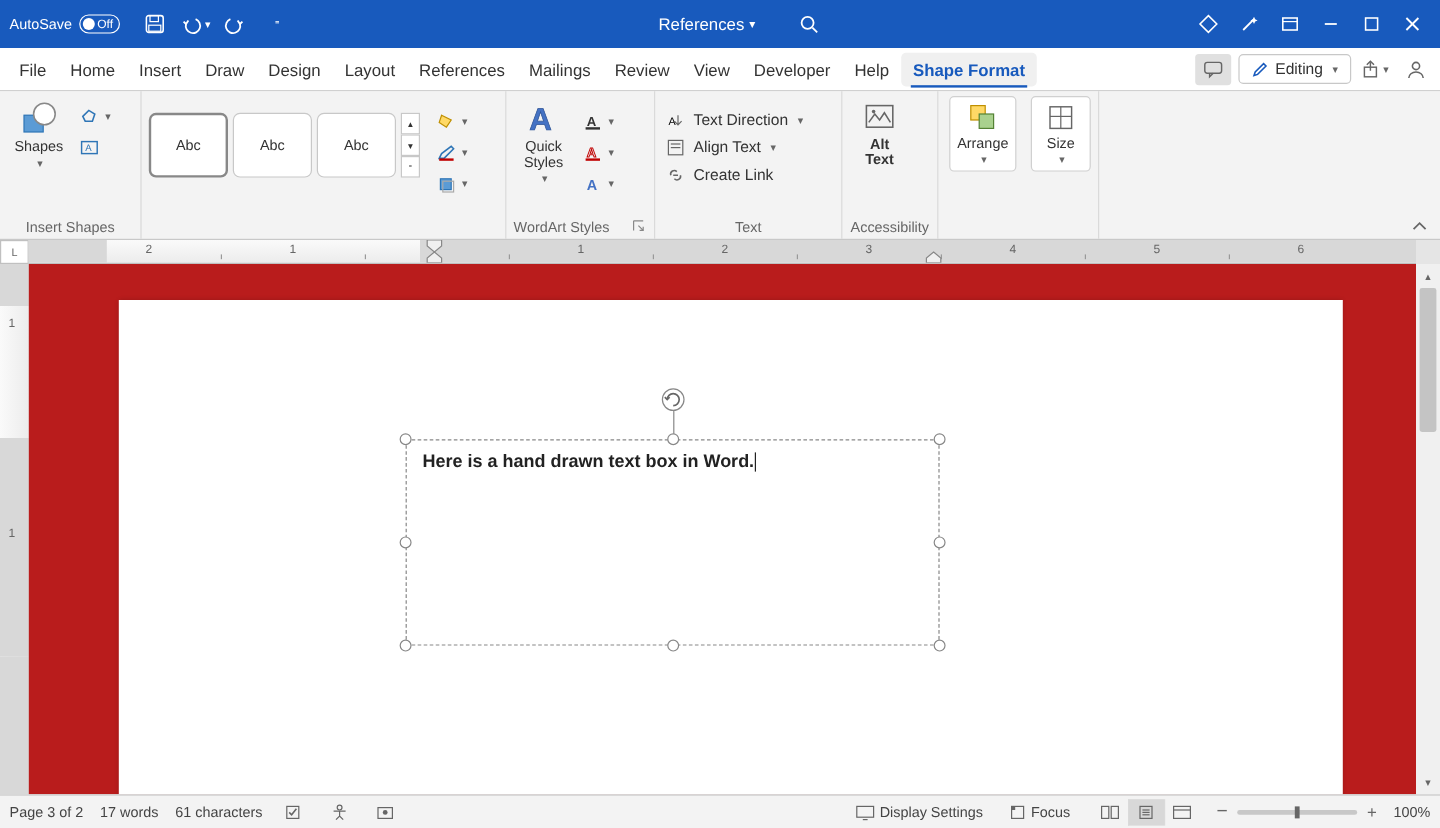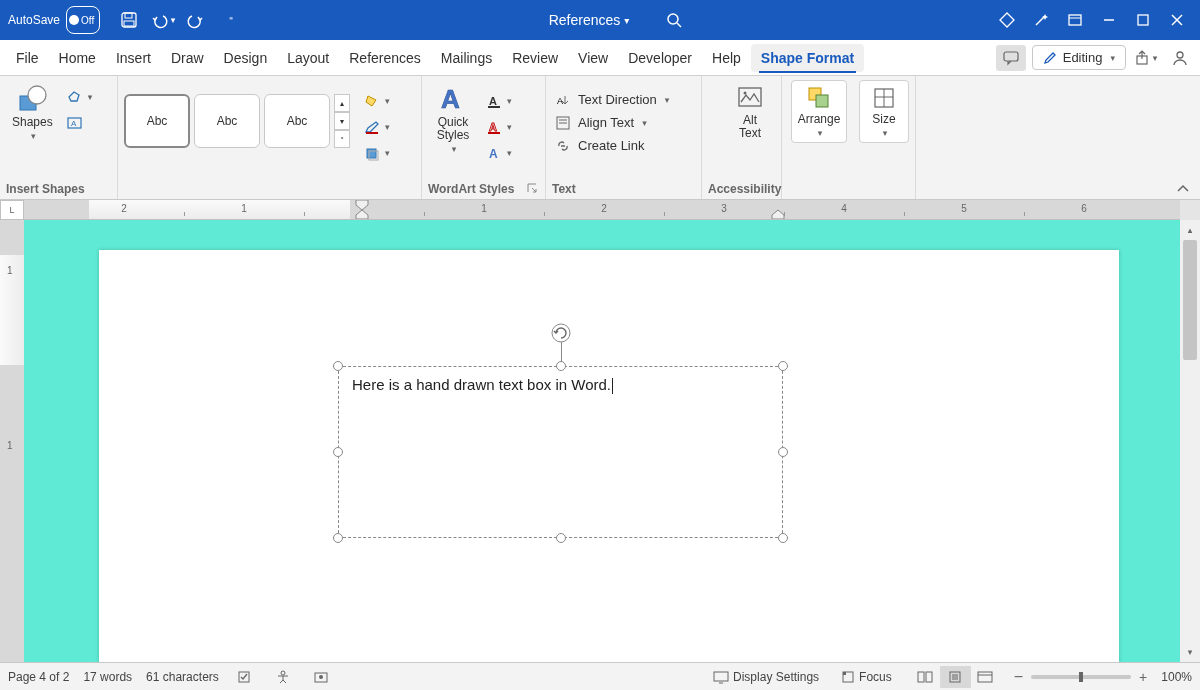--- a/index.html
+++ b/index.html
@@ -3,21 +3,21 @@
 <meta charset="utf-8">
 <style>
   * { box-sizing: border-box; margin: 0; padding: 0; }
   body { font-family: "Segoe UI", Arial, sans-serif; font-size: 13px; background: #e5e5e5; width: 1200px; height: 690px; overflow: hidden; position: relative; color: #333; }
 
   
   .titlebar { height: 40px; background: #185ABD; color: #fff; display: flex; align-items: center; padding: 0 8px; }
   .titlebar .left, .titlebar .right { display: flex; align-items: center; gap: 4px; }
   .titlebar .center { flex: 1; display: flex; align-items: center; justify-content: center; gap: 30px; }
   .titlebar .autosave { display: flex; align-items: center; gap: 6px; font-size: 12px; margin-right: 10px;}
-  .toggle { width: 34px; height: 28px; border: 1px solid #fff; border-radius: 8px; position: relative; display:flex; align-items:center;}
+  .toggle { width: 34px; height: 16px; border: 1px solid #fff; border-radius: 8px; position: relative; display:flex; align-items:center;}
   .toggle::before { content:""; width: 10px; height: 10px; background: #fff; border-radius: 50%; position: absolute; left: 2px; }
   .toggle-label{font-size:10px;margin-left:14px;}
   .title-btn { width: 30px; height: 30px; display:flex; align-items:center; justify-content:center; border-radius:3px;}
   .docname { font-size: 14px; display:flex; align-items:center; gap:4px;}
   .search-top { width: 30px; display:flex;justify-content:center;}
   svg { overflow: visible; }
 
   
   .ribbon-tabs { height: 36px; background: #fff; display:flex; align-items:center; padding: 0 6px; border-bottom: 1px solid #d0d0d0;}
   .tab { padding: 6px 10px; font-size: 14px; color:#333; cursor:pointer; border-radius:4px;}
@@ -25,21 +25,21 @@
   .tab.active::after{content:"";position:absolute;bottom:-1px;left:8px;right:8px;height:2px;background:#185ABD;}
   .tabs-right { margin-left: auto; display:flex; gap:6px; align-items:center;}
   .editing-btn { border:1px solid #c8c8c8; border-radius:4px; padding:4px 10px; display:flex; align-items:center; gap:6px; font-size:13px;}
   .square-btn { width:28px;height:28px;display:flex;align-items:center;justify-content:center;border-radius:4px;}
   .comment-btn{background:#e0e0e0;width:30px;height:26px;border-radius:3px;display:flex;align-items:center;justify-content:center;}
 
   
   .ribbon { height: 124px; background: #f3f3f3; display:flex; border-bottom:1px solid #c8c8c8; }
   .group { border-right:1px solid #dadada; display:flex; flex-direction:column; padding: 4px 6px 2px; }
   .group-body { flex:1; display:flex; align-items:flex-start; gap:4px;}
-  .group-label { text-align:center; font-size:12px; color:#666; padding: 2px 0 0; display:flex;align-items:center;gap:6px; height:18px;font-weight:bold;}
+  .group-label { text-align:center; font-size:12px; color:#666; padding: 2px 0 0; display:flex;align-items:center;justify-content:center;gap:6px; height:18px;}
   .dlg-launcher{width:12px;height:12px;margin-left:auto;}
   .big-btn { display:flex; flex-direction:column; align-items:center; justify-content:center; gap:2px; padding:4px 6px; min-width:50px; border-radius:4px;}
   .big-btn .lbl{font-size:12px;line-height:1.1;text-align:center;}
   .small-stack { display:flex; flex-direction:column; gap:4px; justify-content:center;}
   .small-btn { height:22px; padding:0 4px; display:flex; align-items:center; gap:3px; border-radius:3px; font-size:12px;}
   .chev{font-size:9px;color:#666;margin-left:2px;}
 
   
   .gallery { display:flex; gap:0; align-items:center; height:66px; margin-top:8px;}
   .gallery-item { width:66px; height:54px; border:1px solid #c8c8c8; border-radius:6px; display:flex; align-items:center; justify-content:center; background:#fff; margin-right:4px; font-size:12px;}
@@ -51,21 +51,21 @@
   .menu-row{display:flex;align-items:center;gap:6px;font-size:13px;padding:2px 4px;}
 
   
   .collapse-rib{position:absolute;right:10px;bottom:4px;}
 
   
   .ruler-corner{position:absolute;left:0;top:200px;width:24px;height:20px;background:#fff;border:1px solid #c0c0c0;display:flex;align-items:center;justify-content:center;font-size:9px;color:#666;}
   .hruler { position:absolute; left:24px; right:20px; top:200px; height:20px; background:linear-gradient(#fafafa,#ececec); border-bottom:1px solid #c0c0c0; overflow:hidden;}
   .hruler-inner{position:relative;height:100%;}
   .vruler { position:absolute; left:0; top:220px; bottom:28px; width:24px; background:linear-gradient(90deg,#fafafa,#ececec); }
-  .doc-area { position:absolute; left:24px; right:20px; top:220px; bottom:28px; background:#5eead4; overflow:hidden;}
+  .doc-area { position:absolute; left:24px; right:20px; top:220px; bottom:28px; background:#b91c1c; overflow:hidden;font-weight:bold;}
   .page { position:absolute; left:75px; top:30px; width:1020px; height:580px; background:#fff; box-shadow: 0 0 4px rgba(0,0,0,.2);}
   
   
   .hr-margin{position:absolute;top:0;bottom:0;background:#d8d8d8;}
   .hr-tick{position:absolute;top:12px;height:4px;width:1px;background:#999;}
   .hr-num{position:absolute;top:3px;font-size:10px;color:#666;transform:translateX(-50%);}
   .hr-indent{position:absolute;top:0;}
   .vr-margin{position:absolute;left:0;right:0;background:#d8d8d8;}
   .vr-num{position:absolute;left:7px;font-size:10px;color:#666;transform:translateY(-50%);}
 
@@ -370,21 +370,21 @@
           <span>Create Link</span>
         </div>
       </div>
     </div>
     <div class="group-label">
           <span>Text</span>
         </div>
   </div>
 
   <div class="group" style="width:80px;">
-    <div class="group-body" style="justify-content:flex-end;">
+    <div class="group-body" style="justify-content:flex-start;font-weight:bold;">
       <div class="big-btn">
         <svg width="30" height="28">
               <rect x="4" y="4" width="22" height="18" fill="none" stroke="#666" stroke-width="1.3"></rect>
               <path d="M6 18 L11 11 L15 16 L19 10 L24 18" fill="none" stroke="#666" stroke-width="1.3"></path>
               <circle cx="10" cy="9" r="1.5" fill="#666"></circle>
             </svg>
         <span class="lbl" style="white-space:pre-line;">Alt
 Text</span>
       </div>
     </div>
@@ -498,21 +498,21 @@
 
 <div class="vscroll">
   <div class="vs-btn">▴</div>
   <div class="vs-track">
       <div class="vs-thumb"></div>
     </div>
   <div class="vs-btn">▾</div>
 </div>
 
 <div class="status">
-  <span>Page 4 of 2</span>
+  <span>Page 3 of 2</span>
   <span>17 words</span>
   <span>61 characters</span>
   <div class="status-btn">
       <svg width="16" height="14">
         <rect x="2" y="2" width="10" height="10" fill="none" stroke="#666"></rect>
         <path d="M4 7 L6 9 L10 4" fill="none" stroke="#666" stroke-width="1.3"></path>
       </svg>
     </div>
   <div class="status-btn">
       <svg width="16" height="14">

